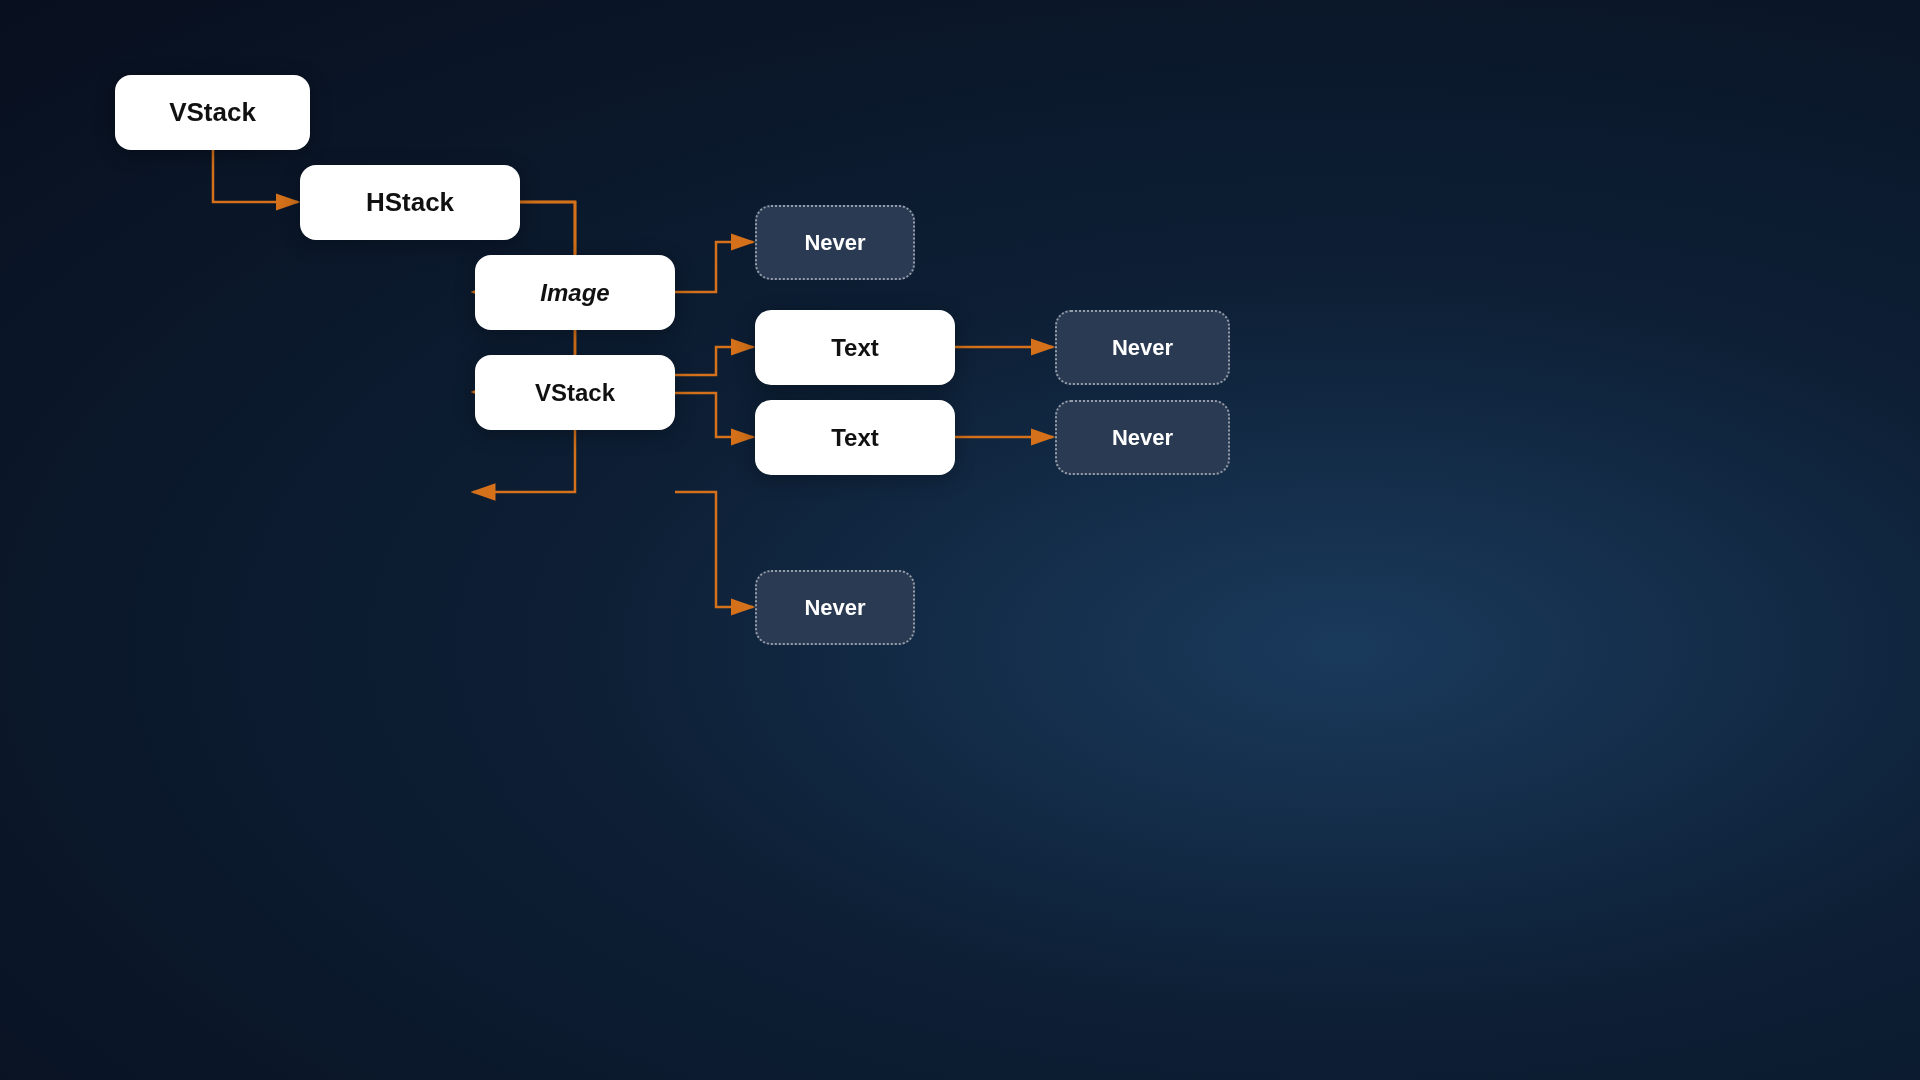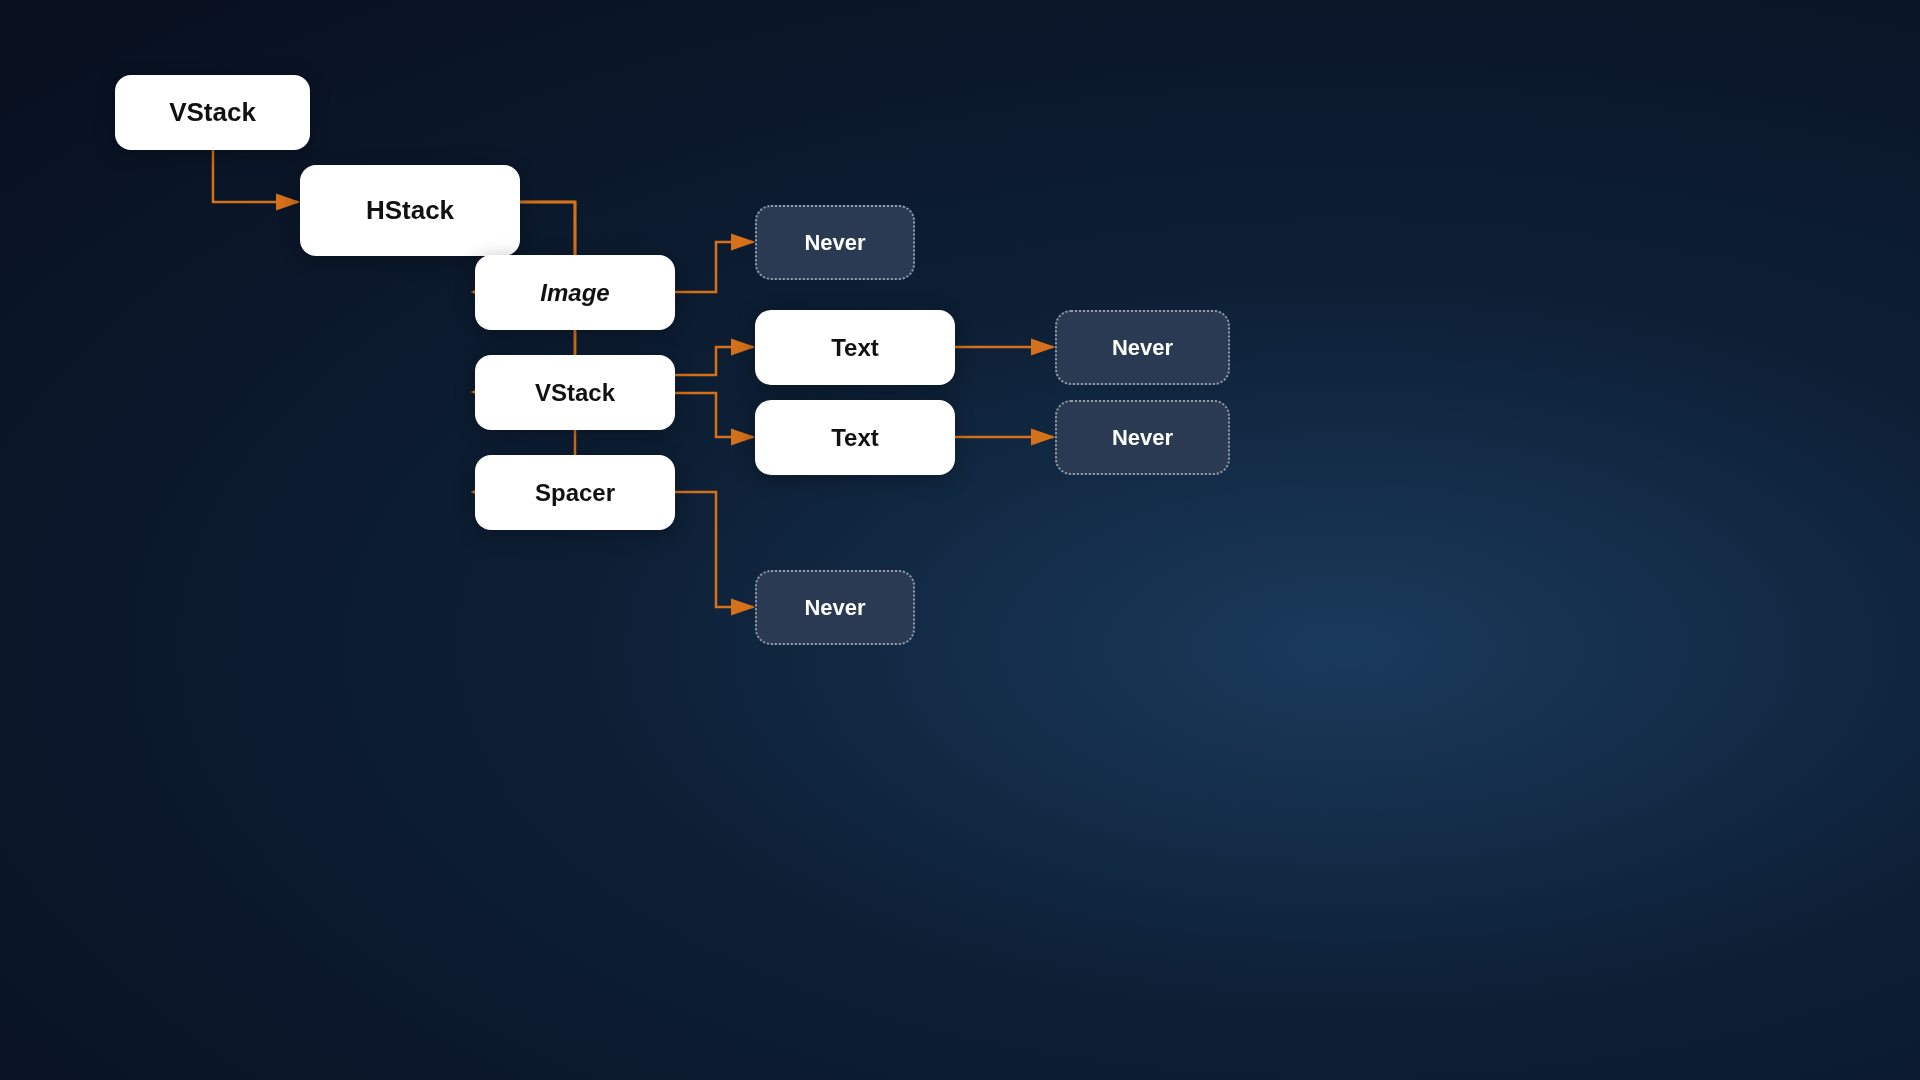--- a/index.html
+++ b/index.html
@@ -61,21 +61,21 @@
     }
 
     
     .node-vstack-main {
       width: 195px; height: 75px;
       left: 115px; top: 75px;
       font-size: 26px;
     }
 
     .node-hstack {
-      width: 220px; height: 91px;
+      width: 220px; height: 75px;
       left: 300px; top: 165px;
       font-size: 26px;
     }
 
     .node-image {
       width: 200px; height: 75px;
       left: 475px; top: 255px;
       font-size: 24px;
       font-style: italic;
     }
@@ -170,23 +170,20 @@
   </div>
 
   <div class="node node-white node-image">
     <span>Image</span>
   </div>
 
   <div class="node node-white node-vstack-child">
     <span>VStack</span>
   </div>
 
-  <div class="node node-white node-spacer">
-    <span>Spacer</span>
-  </div>
 
   <div class="node node-dark node-never-image">
     <span>Never</span>
   </div>
 
   <div class="node node-white node-text1">
     <span>Text</span>
   </div>
 
   <div class="node node-white node-text2">

